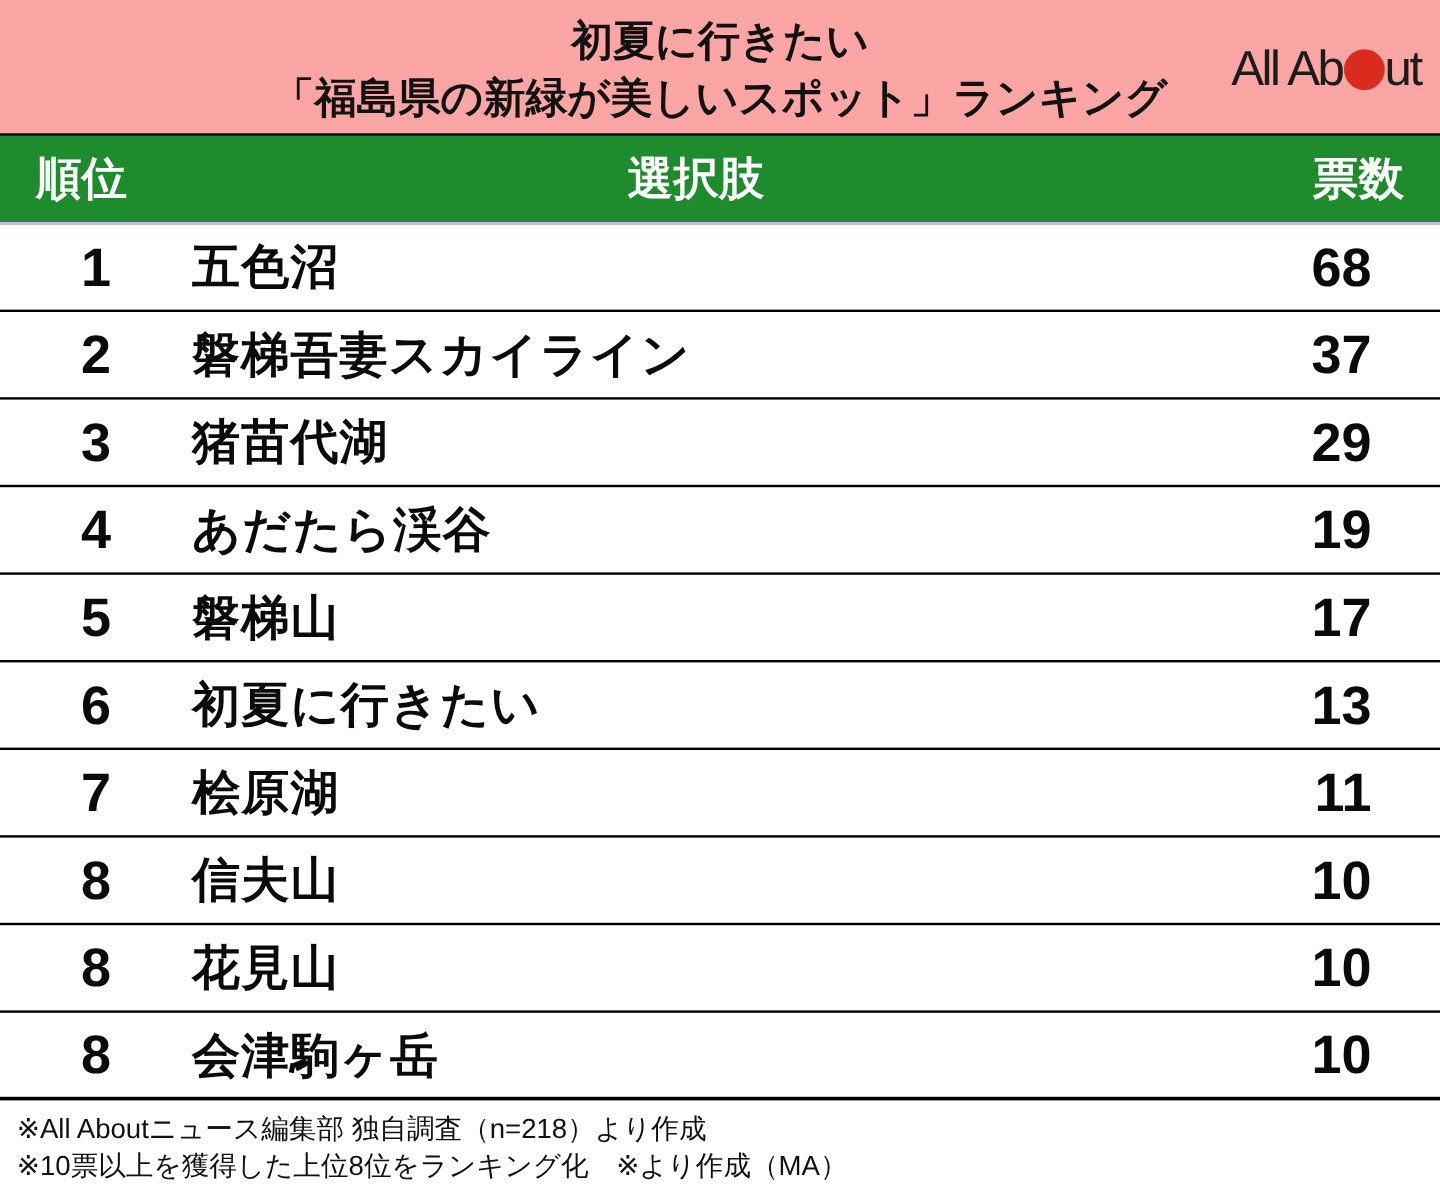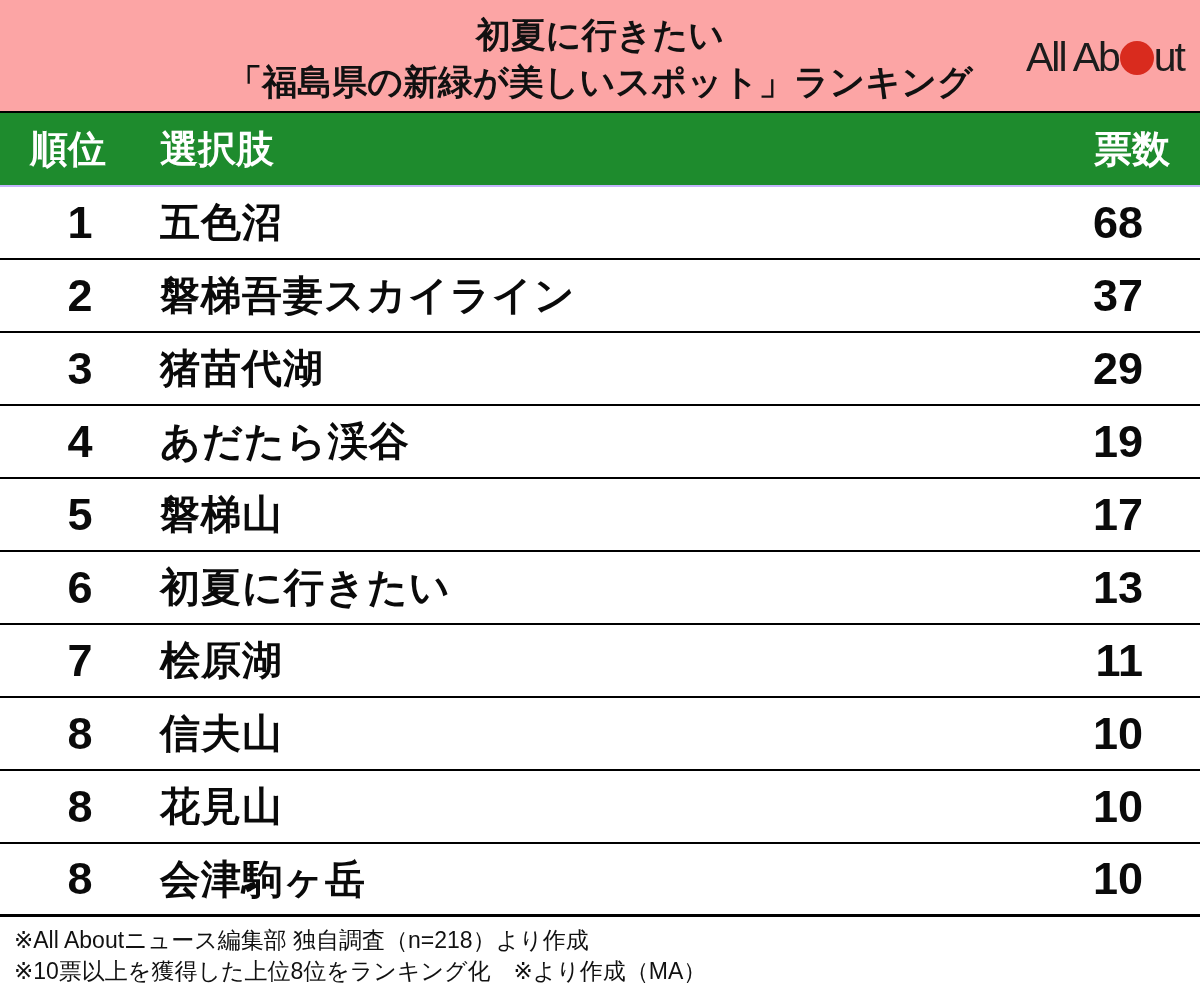--- a/index.html
+++ b/index.html
@@ -57,21 +57,21 @@
     align-items: center;
     height: 76px;
     background: #1e8b2d;
     border-top: 2px solid #000000;
     border-bottom: 2px solid #c4b5fd;
     color: #ffffff;
     font-weight: bold;
     font-size: 38px;
   }
   .col-rank   { width: 160px; padding-left: 30px; }
-  .col-choice { flex: 1; }
+  .col-choice { flex: 1; text-align: center; }
   .col-votes  { width: 200px; text-align: right; padding-right: 30px; }
 
   
   .row {
     display: flex;
     align-items: center;
     height: 73px;
     border-bottom: 2px solid #000000;
     font-weight: bold;
     color: #0a0a0a;

